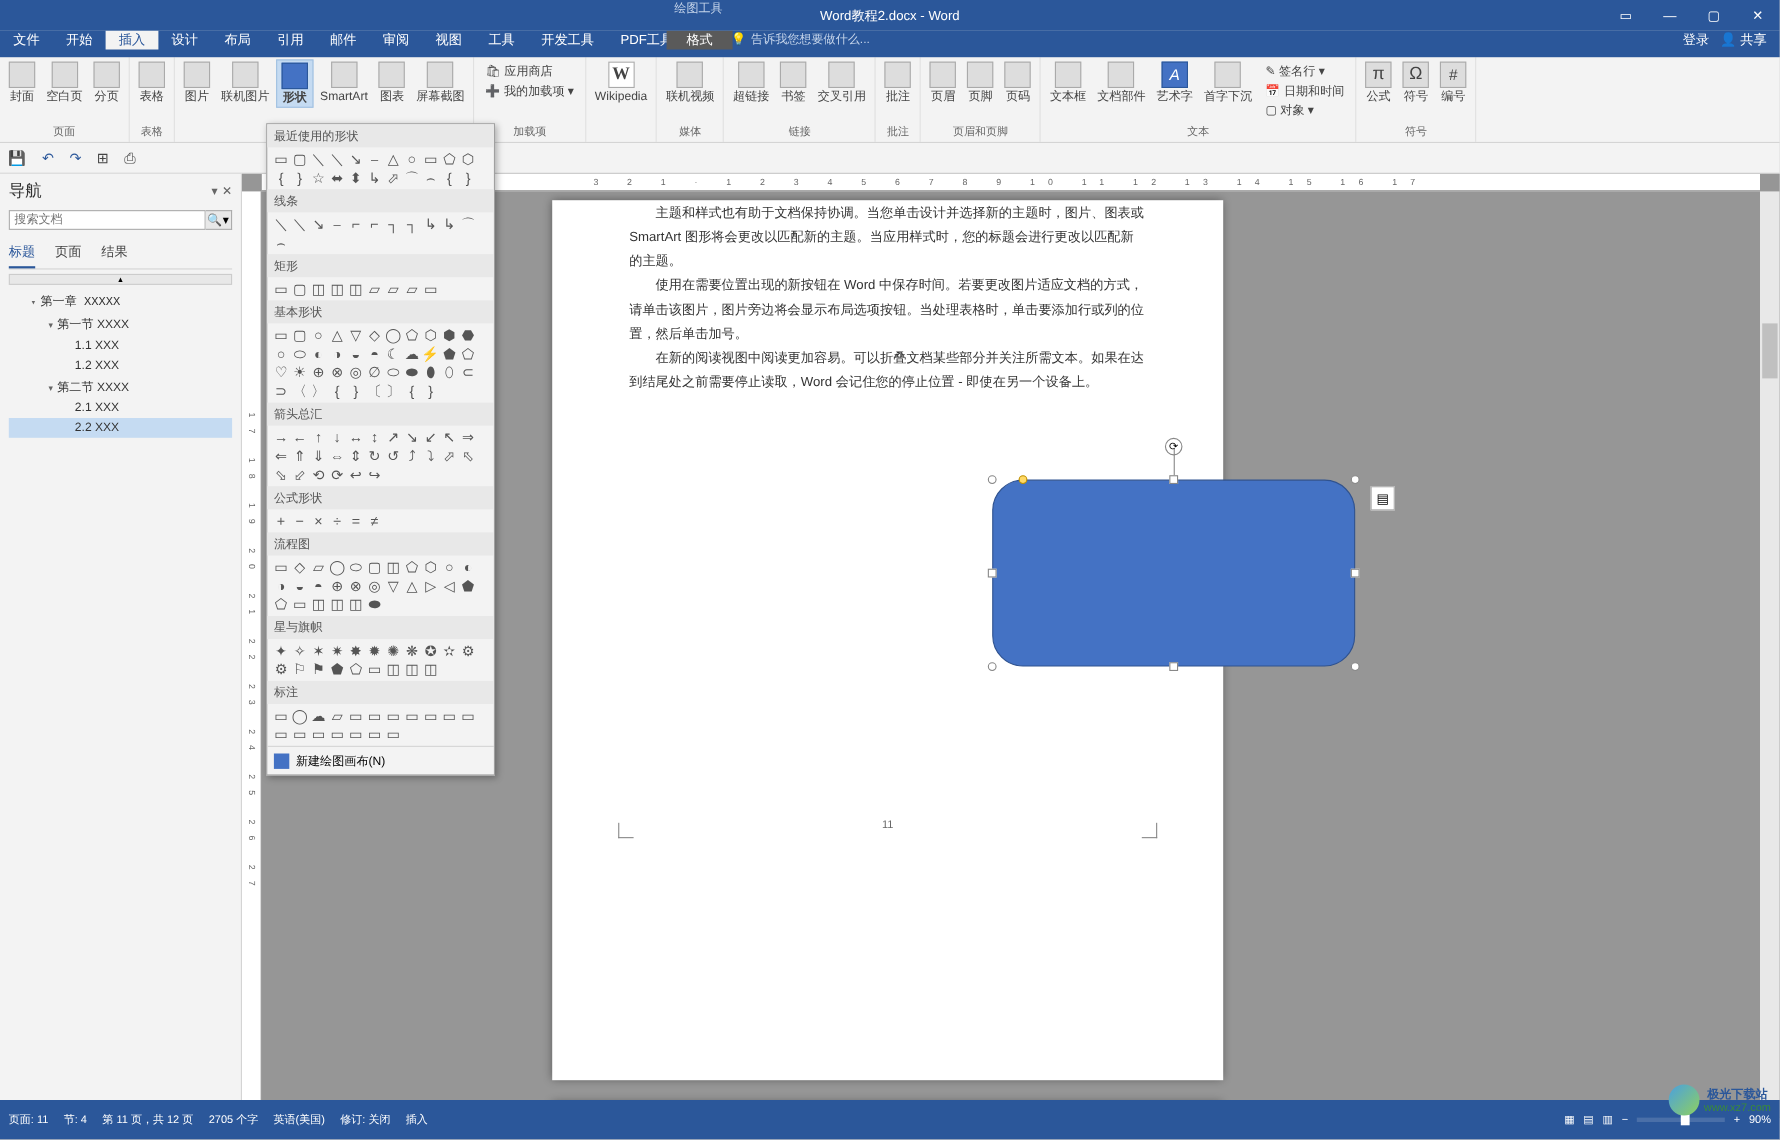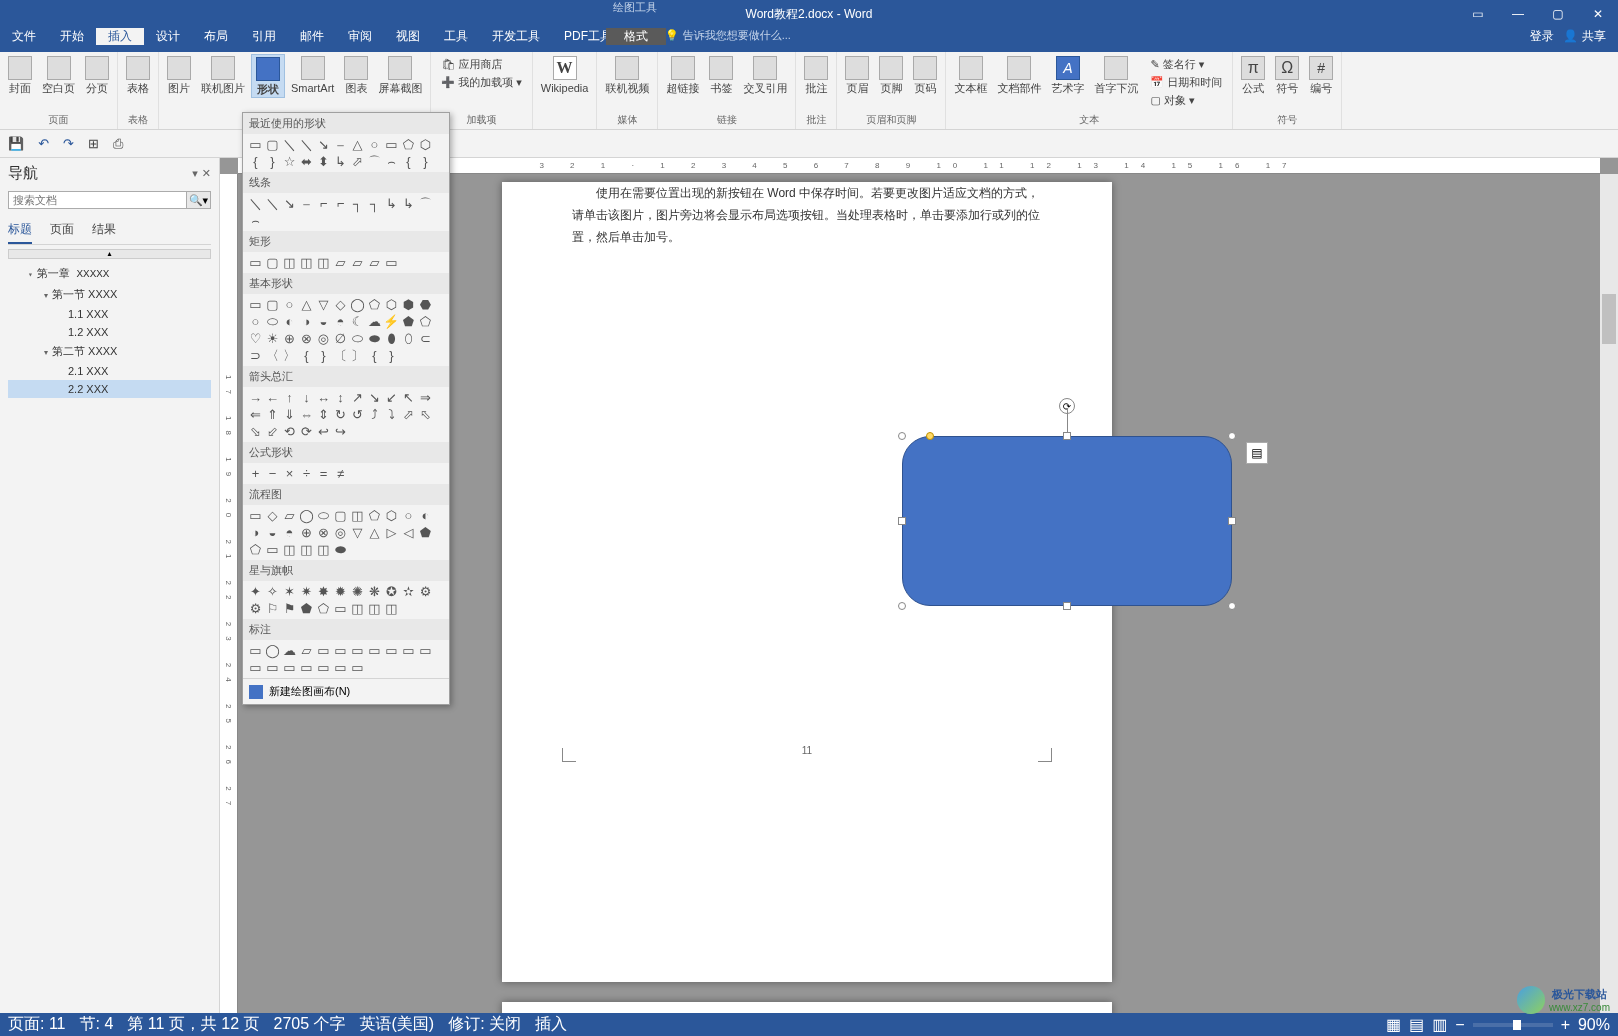--- a/index.html
+++ b/index.html
@@ -82,21 +82,21 @@
 .sel-rotate { position: absolute; top: -38px; left: 50%; transform: translateX(-50%); width: 16px; height: 16px; border: 1px solid #888; border-radius: 50%; background: #fff; font-size: 10px; display: flex; align-items: center; justify-content: center; }
 .layout-opts { position: absolute; right: -36px; top: 6px; width: 22px; height: 22px; background: #fff; border: 1px solid #aaa; display:flex; align-items:center; justify-content:center; font-size: 12px; }
 
 .page2 { position: absolute; left: 282px; top: 844px; width: 610px; height: 100px; background: #fff; box-shadow: 0 0 8px rgba(0,0,0,0.4); }
 
 
 .scroll-v { position: absolute; right: 0; top: 16px; bottom: 0; width: 18px; background: #e8e8e8; }
 .scroll-thumb-v { position: absolute; left: 2px; right: 2px; top: 120px; height: 50px; background: #c0c0c0; }
 
 
-.status-bar { position: absolute; bottom: 0; left: 0; right: 0; height: 23px; background: #2b579a; color: #fff; font-size: 16px; display: flex; align-items: center; padding: 0 8px; gap: 14px; }
+.status-bar { position: absolute; bottom: 0; left: 0; right: 0; height: 36px; background: #2b579a; color: #fff; font-size: 10px; display: flex; align-items: center; padding: 0 8px; gap: 14px; }
 .status-bar .right { margin-left: auto; display: flex; align-items: center; gap: 8px; }
 .zoom-slider { width: 80px; height: 4px; background: #4a6fa8; position: relative; }
 .zoom-thumb { position: absolute; left: 50%; top: -3px; width: 8px; height: 10px; background: #fff; }
 
 .watermark { position: absolute; right: 8px; bottom: 22px; font-size: 11px; color: #2b579a; display: flex; align-items: center; gap: 4px; text-align: center; }
 .watermark-logo { width: 28px; height: 28px; border-radius: 50%; background: linear-gradient(135deg,#4aa0e0,#8ed060); }
 
 .corner-mark { position: absolute; width: 14px; height: 14px; border: 1px solid #888; }
 .corner-bl { border-right: none; border-top: none; }
 .corner-br { border-left: none; border-top: none; }
@@ -559,21 +559,23 @@
     <span class="shapes-footer-icon"></span>
     <span>新建绘图画布(N)</span>
   </div>
 </div>
 
 <div class="doc-area">
   <div class="ruler-h">3 2 1 · 1 2 3 4 5 6 7 8 9 10 11 12 13 14 15 16 17</div>
   <div class="ruler-v">17 18 19 20 21 22 23 24 25 26 27</div>
   <div class="page">
     <div class="page-content">
+      <p style="text-indent:2em">主题和样式也有助于文档保持协调。当您单击设计并选择新的主题时，图片、图表或 SmartArt 图形将会更改以匹配新的主题。当应用样式时，您的标题会进行更改以匹配新的主题。</p>
       <p style="text-indent:2em">使用在需要位置出现的新按钮在 Word 中保存时间。若要更改图片适应文档的方式，请单击该图片，图片旁边将会显示布局选项按钮。当处理表格时，单击要添加行或列的位置，然后单击加号。</p>
+      <p style="text-indent:2em">在新的阅读视图中阅读更加容易。可以折叠文档某些部分并关注所需文本。如果在达到结尾处之前需要停止读取，Word 会记住您的停止位置 - 即使在另一个设备上。</p>
     </div>
     <div class="corner-mark corner-bl" style="left:60px;bottom:220px"></div>
     <div class="corner-mark corner-br" style="right:60px;bottom:220px"></div>
     <div class="page-num">11</div>
 
     <div class="sel-shape">
       <div class="sel-rotate">⟳</div>
       <div style="position:absolute;top:-28px;left:50%;width:1px;height:28px;background:#888"></div>
       <div class="sel-rect"></div>
       <div class="sel-handle" style="top:-4px;left:-4px"></div>

